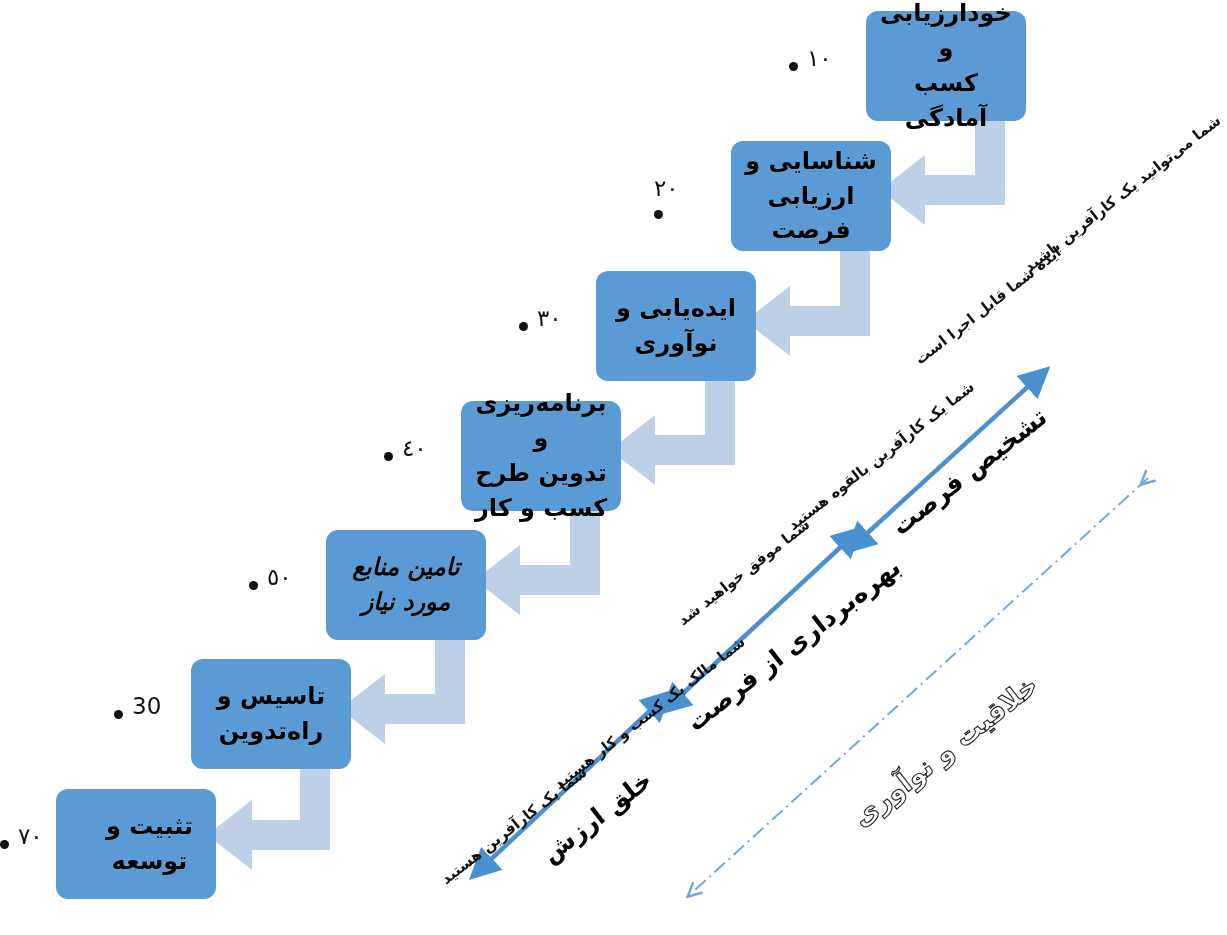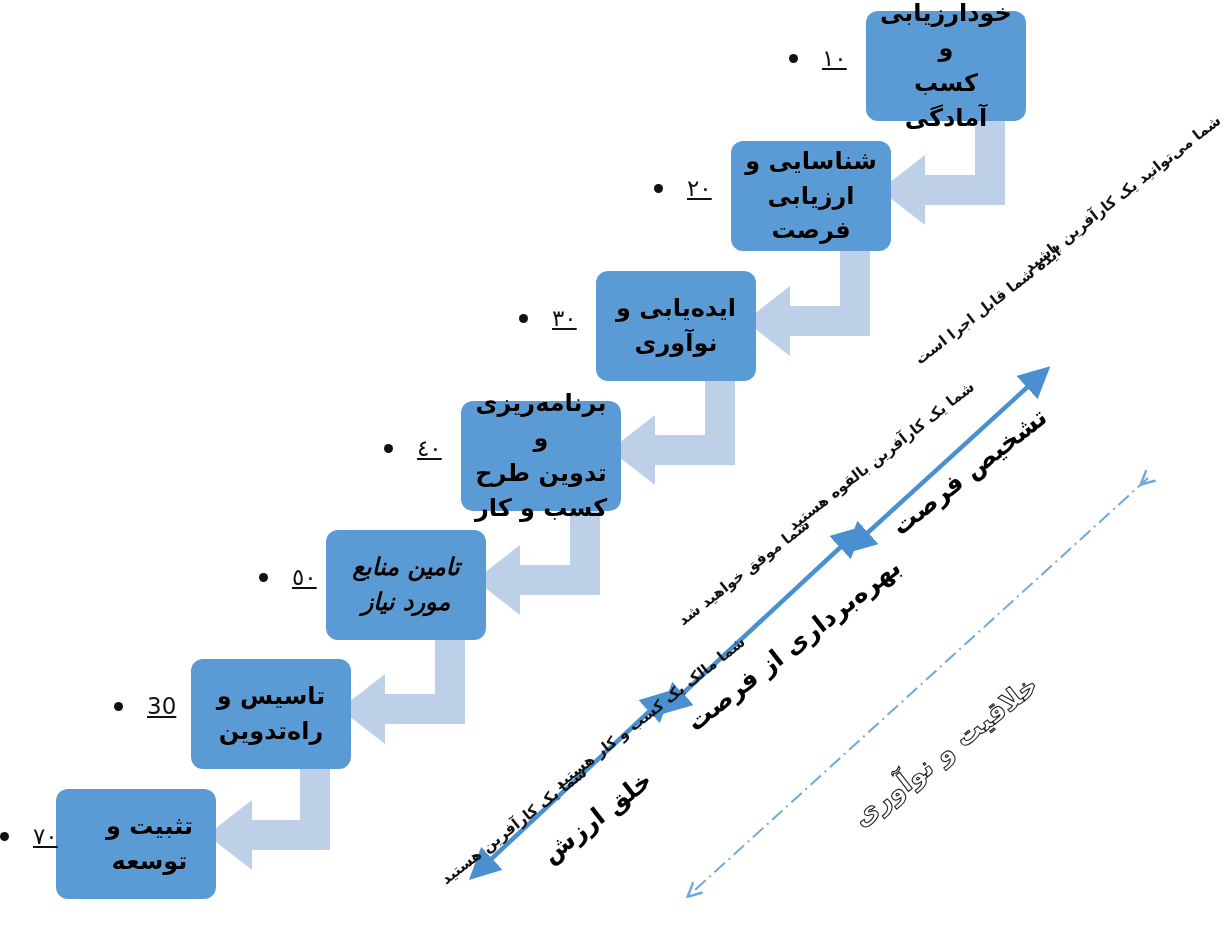--- a/index.html
+++ b/index.html
@@ -39,28 +39,27 @@
     margin-top: 8px;
   }
   .step-label {
     display: block;
     white-space: pre-line;
   }
   
   .step-marker {
     position: absolute;
     display: flex;
-    align-items: center;
-    gap: 24px;
+    align-items: flex-end;
+    gap: 9px;
     direction: rtl;
     color: #111111;
     font-size: 23px;
     font-weight: 500;
     white-space: nowrap;
-    text-decoration: underline;
   }
   .step-marker .dot {
     width: 9px;
     height: 9px;
     background: #111111;
     border-radius: 50%;
     display: inline-block;
   }
   
   .diag-caption {
@@ -169,33 +168,33 @@
 راه‌تدوین</span>
   </div>
   <div class="step-box" style="left:56px; top:781px; width:160px; height:110px;padding-left:37px;">
     <span class="step-label">تثبیت و توسعه</span>
   </div>
 
   <div class="step-marker" style="left:789px; top:45px;">
     <span>١٠</span>
     <span class="dot"></span>
   </div>
-  <div class="step-marker" style="left:654px; top:175px;">
+  <div class="step-marker" style="left:654px; top:175px;flex-direction:column;">
     <span>٢٠</span>
     <span class="dot"></span>
   </div>
   <div class="step-marker" style="left:519px; top:305px;">
     <span>٣٠</span>
     <span class="dot"></span>
   </div>
   <div class="step-marker" style="left:384px; top:435px;">
     <span>٤٠</span>
     <span class="dot"></span>
   </div>
-  <div class="step-marker" style="left:259px; top:564px;">
+  <div class="step-marker" style="left:249px; top:564px;">
     <span>٥٠</span>
     <span class="dot"></span>
   </div>
   <div class="step-marker" style="left:114px; top:693px;">
     <span>30</span>
     <span class="dot"></span>
   </div>
   <div class="step-marker" style="left:0px; top:823px;">
     <span>٧٠</span>
     <span class="dot"></span>

